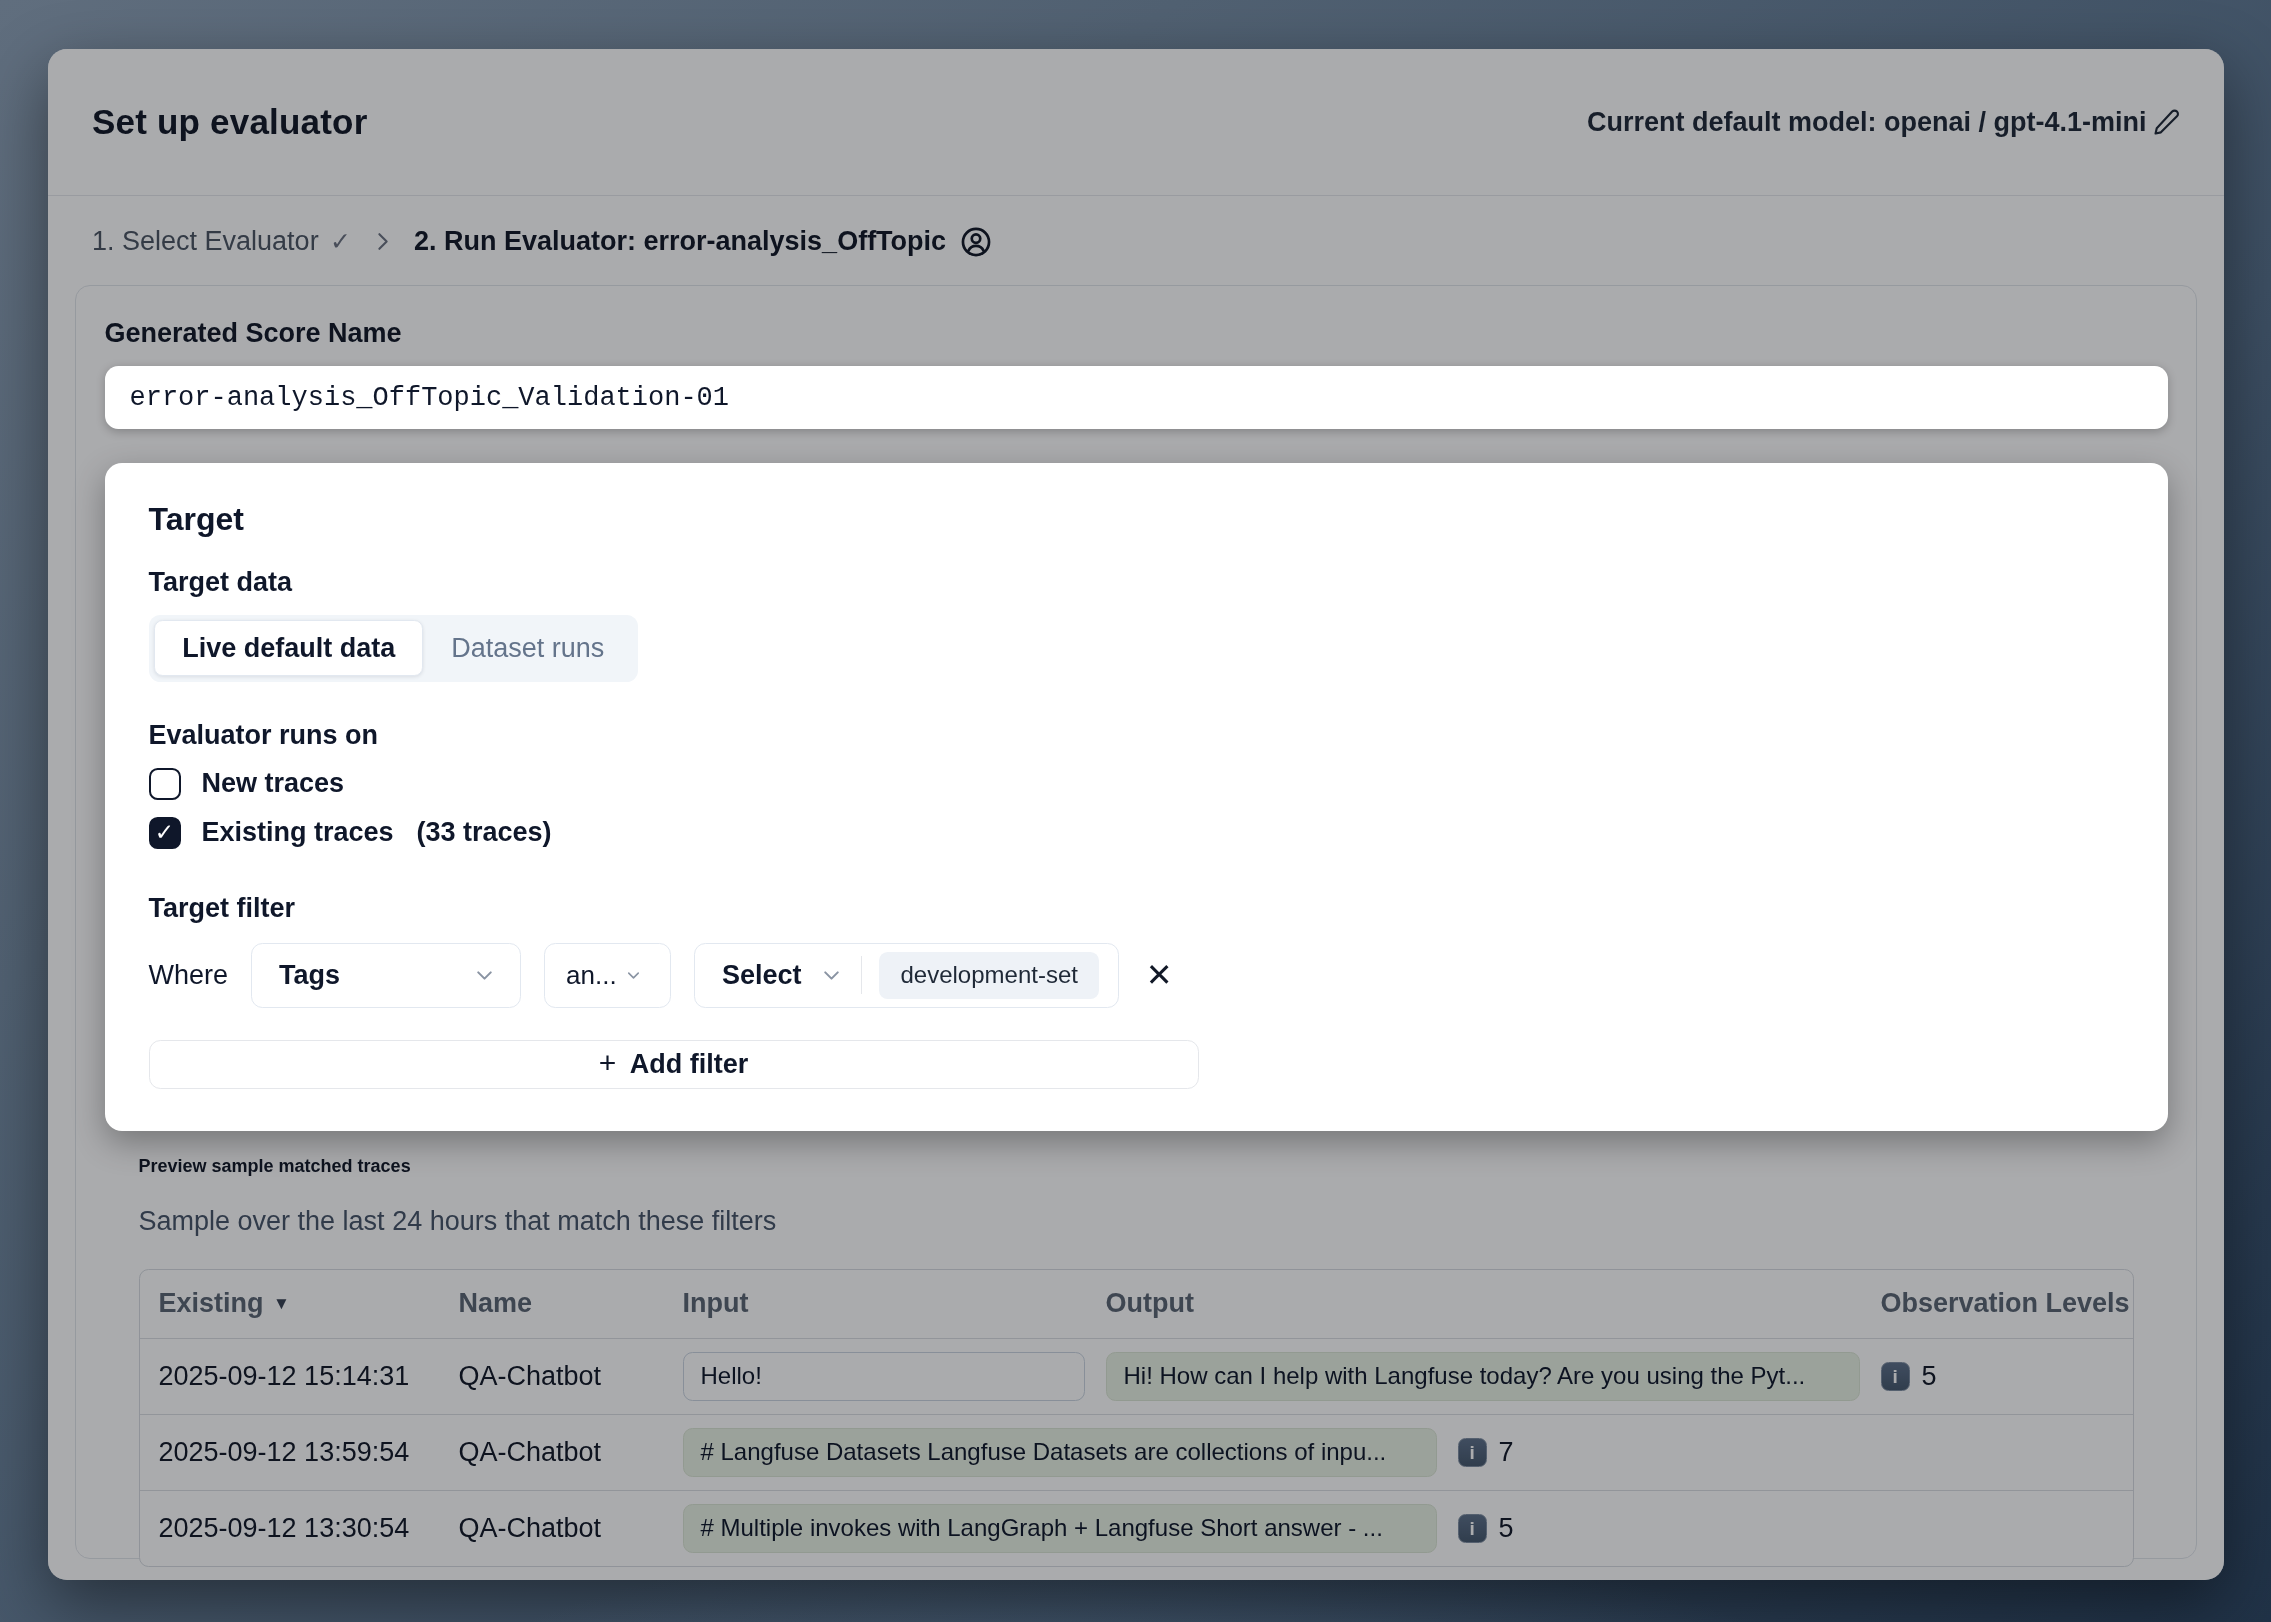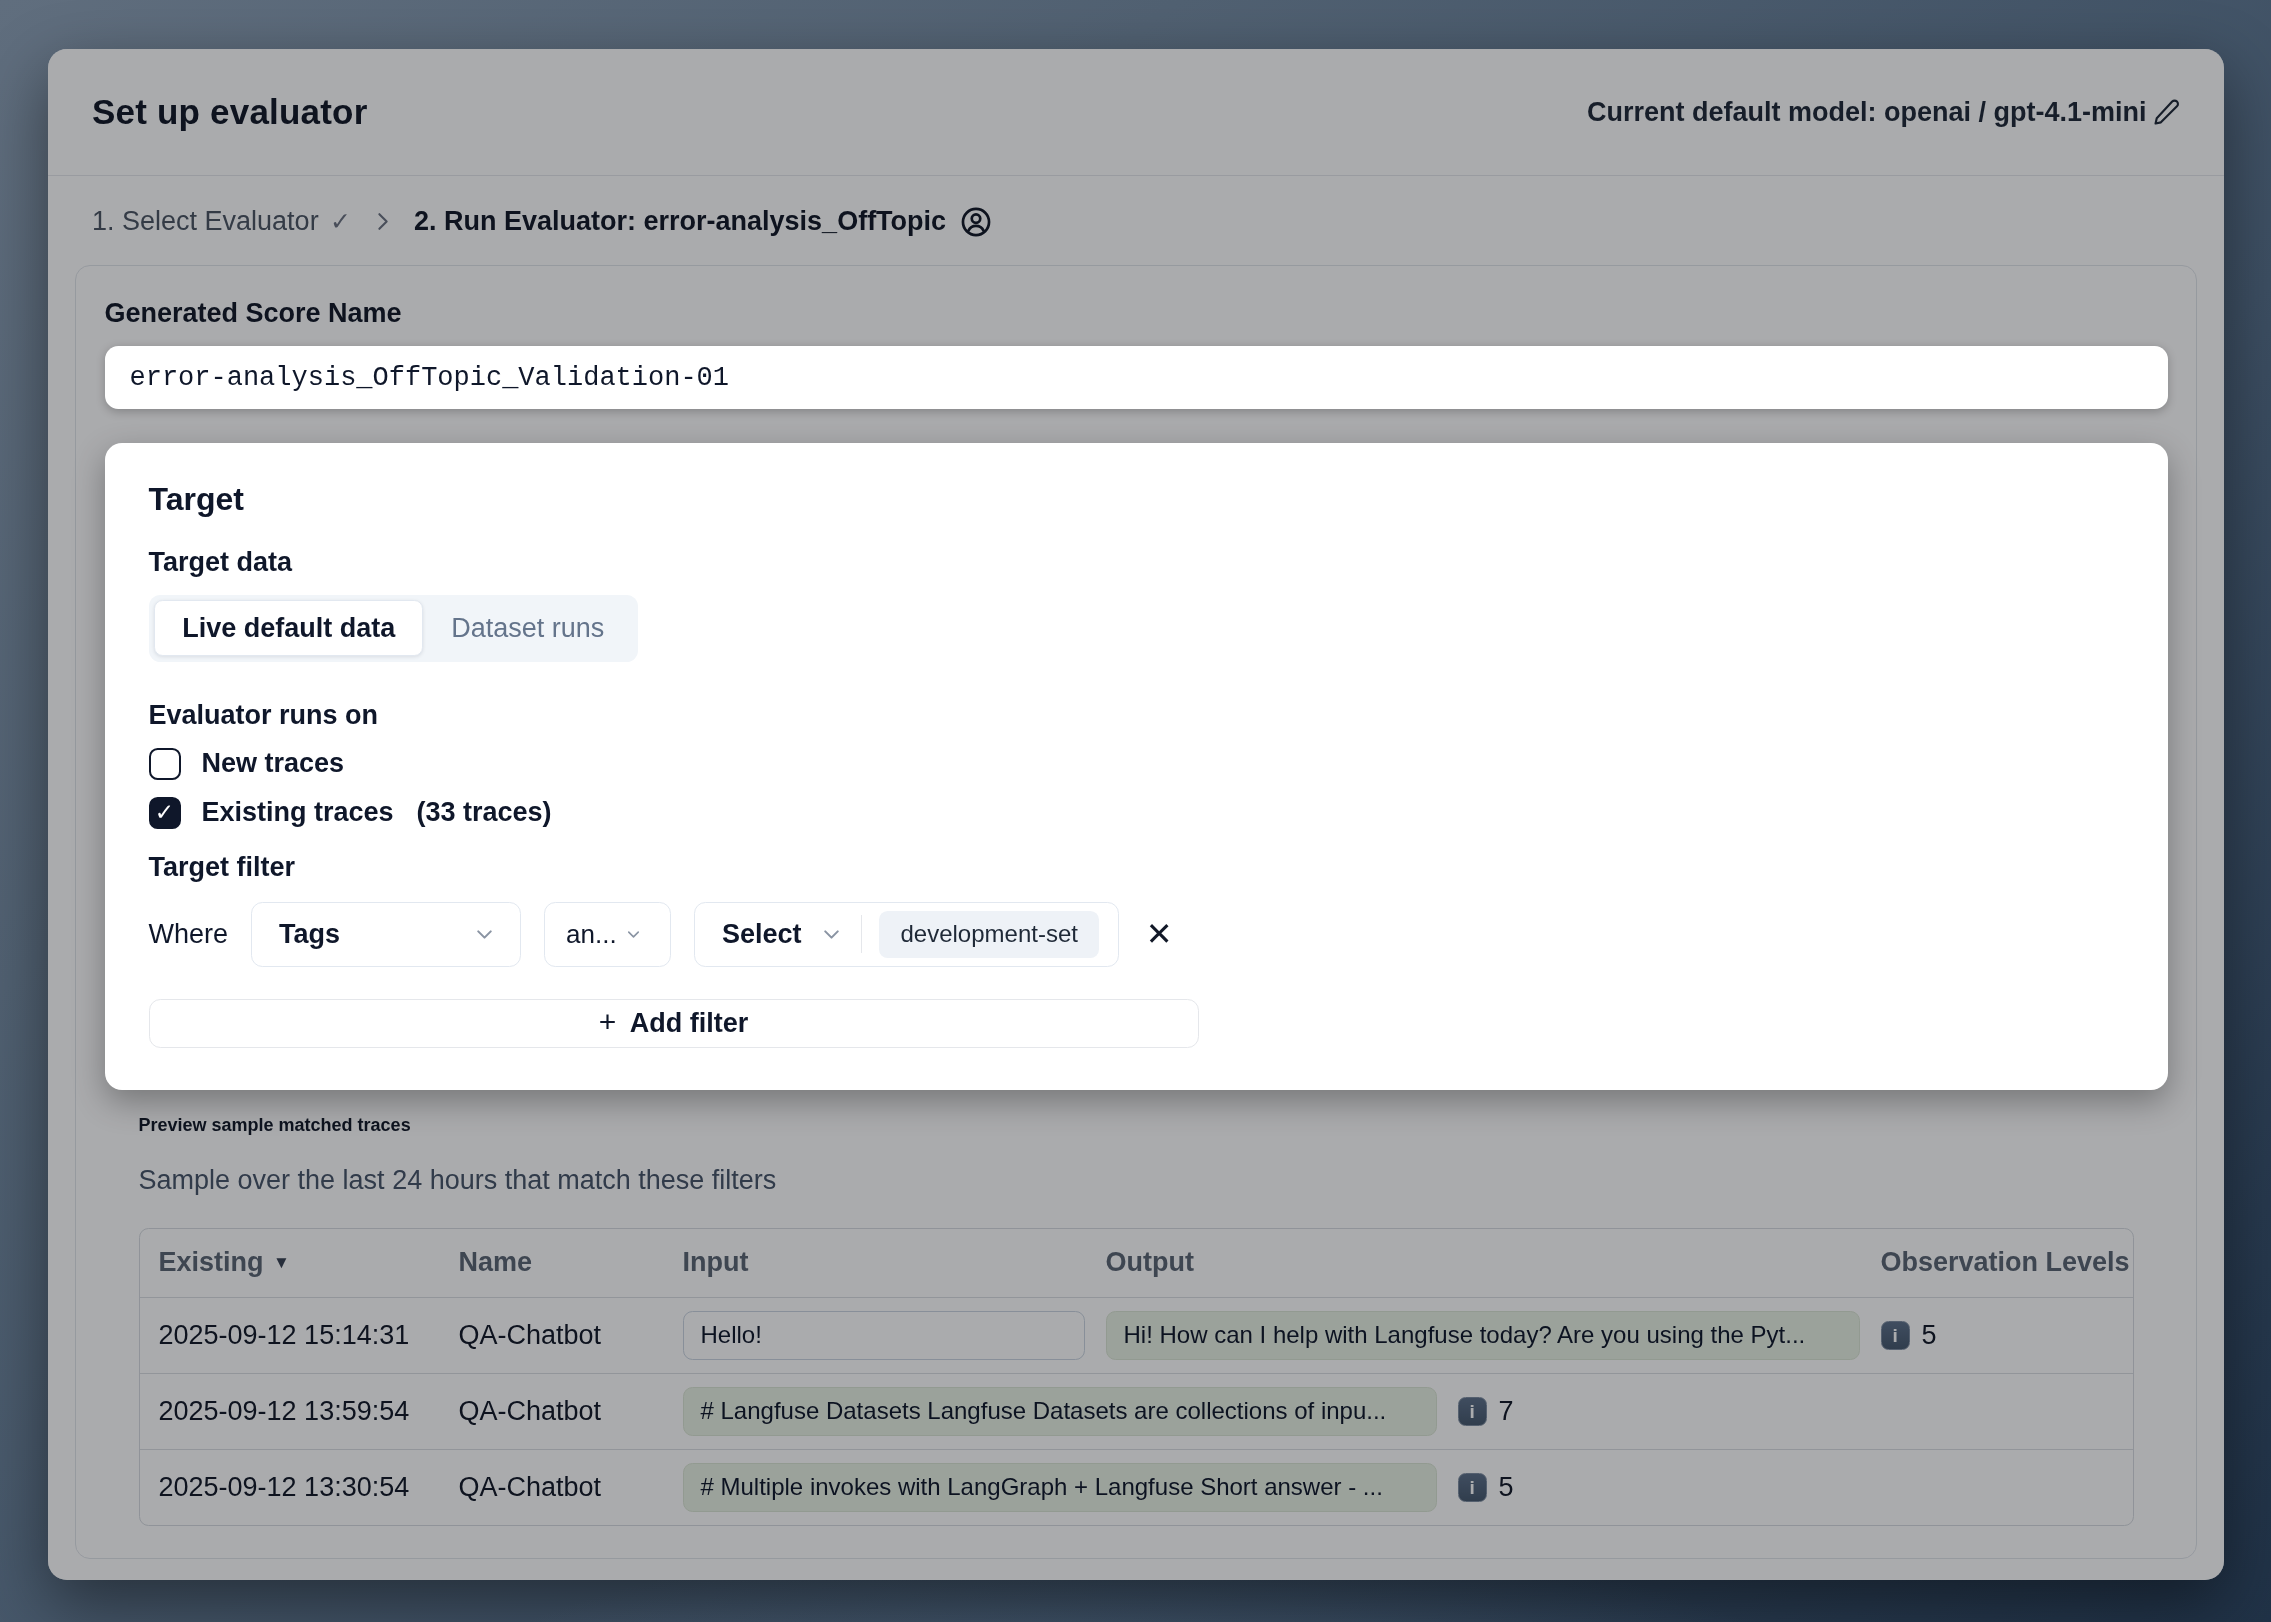--- a/index.html
+++ b/index.html
@@ -19,21 +19,21 @@
     background:#ffffff; border-radius:19px; overflow:hidden;
     display:flex; flex-direction:column;
     box-shadow:0 23px 67px rgba(0,0,0,0.45);
   }
   .spotlight-overlay {
     position:absolute; inset:0; z-index:10; pointer-events:none;
     background:rgba(8,11,17,0.345);
   }
 
   .modal-header {
-    flex:0 0 auto; height:127px; padding:0 44px;
+    flex:0 0 auto; height:147px; padding:0 44px;
     display:flex; align-items:center; justify-content:space-between;
     border-bottom:1.9px solid #e5e7eb;
   }
   .modal-title { font-size:35px; font-weight:700; color:#111827; letter-spacing:0.2px; }
   .model-info { display:flex; align-items:center; gap:5px; font-size:27px; font-weight:600; color:#1f2937; }
   .icon-svg { display:block; }
 
   .breadcrumb {
     flex:0 0 auto; padding:28.5px 44px 13.3px;
     display:flex; align-items:center; gap:19px; font-size:27px;
@@ -206,21 +206,21 @@
           <span class="cb-label">New traces</span>
         </div>
         <div class="checkbox-row">
           <span class="cb-box checked">
             <span class="cb-mark">✓</span>
           </span>
           <span class="cb-label">Existing traces</span>
           <span class="cb-suffix">(33 traces)</span>
         </div>
 
-        <div class="sub-label" style="margin-top:23px;">Target filter</div>
+        <div class="sub-label" style="margin-top:44px;">Target filter</div>
 
         <div class="filter-row">
           <span class="where-label">Where</span>
 
           <div class="select select-column">
             <span class="select-text">Tags</span>
             <svg class="icon-svg" width="25" height="25" viewBox="0 0 24 24" fill="none" stroke="#8a94a3" stroke-width="2" stroke-linecap="round" stroke-linejoin="round">
                 <path d="M6 9l6 6 6-6"></path>
               </svg>
           </div>

